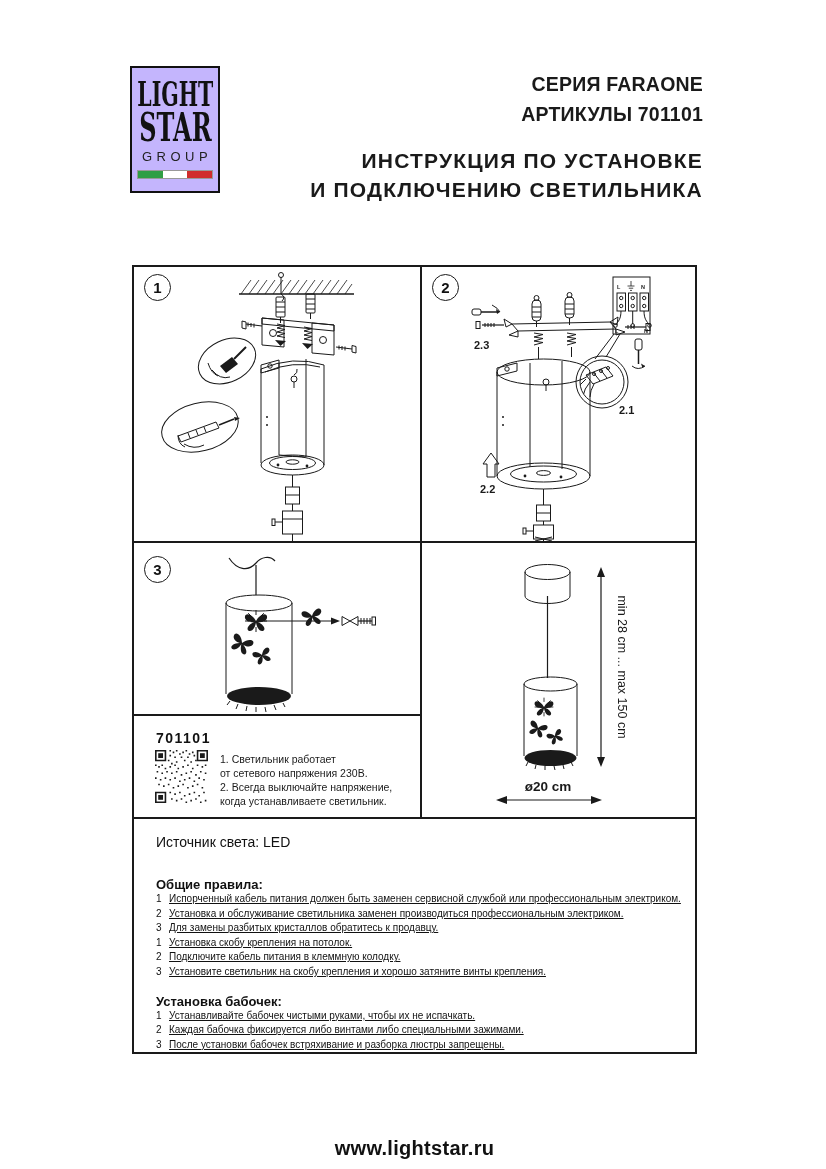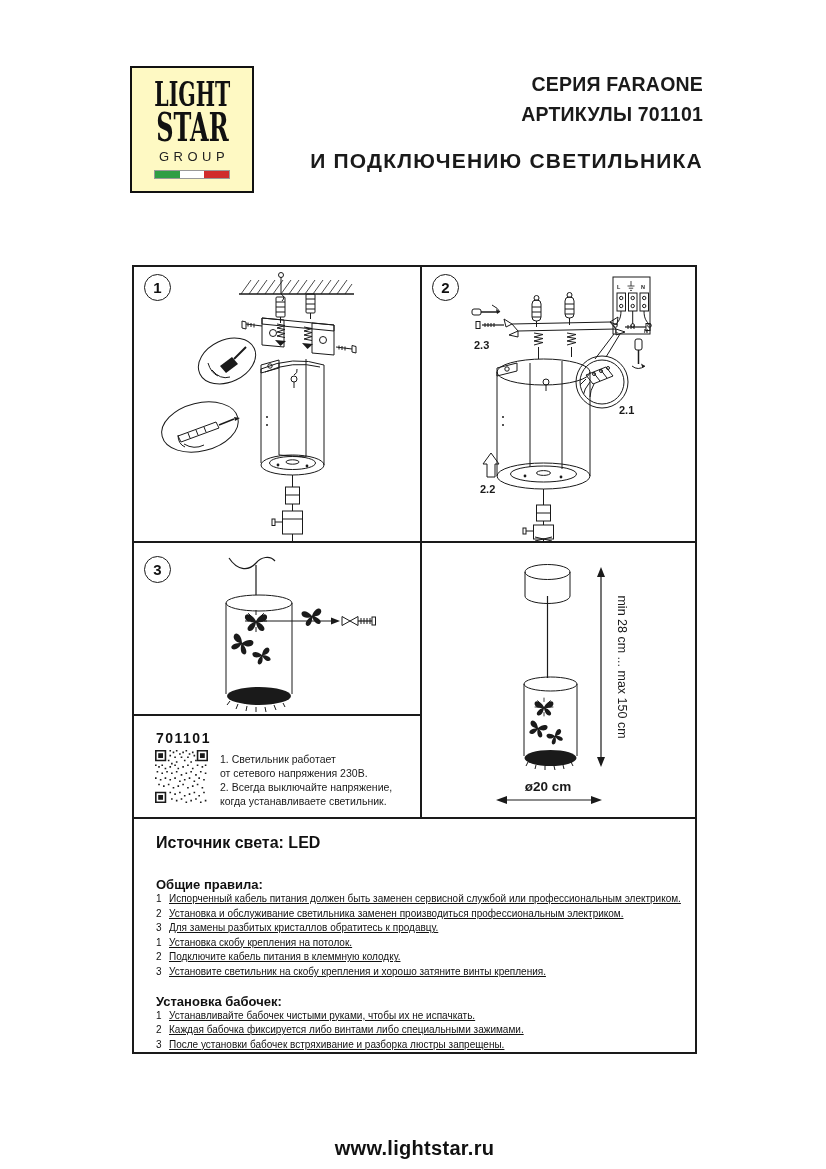--- a/index.html
+++ b/index.html
@@ -3,23 +3,23 @@
 <meta charset="utf-8">
 <style>
   * { margin:0; padding:0; box-sizing:border-box; }
   html,body { background:#fff; }
   .page {
     position:relative; width:826px; height:1169px; background:#fff;
     font-family:"Liberation Sans", sans-serif; color:#111; overflow:hidden;
   }
   
   .logo-box {
-    position:absolute; left:130px; top:66px; width:124px; height:127px;
+    position:absolute; left:130px; top:66px; width:90px; height:127px;
     border:2px solid #111; display:flex; flex-direction:column;
-    align-items:center; justify-content:center; background:#fef9c3;
+    align-items:center; justify-content:center; background:#c4b5fd;
   }
   .logo-light { font-family:"DejaVu Serif", serif; font-weight:bold; font-size:33px;
     line-height:29px; letter-spacing:0px; transform:scaleX(.62); white-space:nowrap; }
   .logo-star  { font-family:"DejaVu Serif", serif; font-weight:bold; font-size:40px;
     line-height:36px; transform:scaleX(.60); white-space:nowrap; }
   .logo-group { font-size:13px; font-weight:400; letter-spacing:4.5px; line-height:18px;
     margin:3px 0 4px 4px; color:#222; }
   .logo-flag { width:76px; height:9px; border:1px solid #999; display:flex; }
   .logo-flag div { flex:1; height:100%; }
   .flag-green { background:#2f9e44; }
@@ -48,21 +48,21 @@
   .badge {
     position:absolute; width:27px; height:27px; border:1.6px solid #1a1a1a; border-radius:50%;
     display:flex; align-items:center; justify-content:center;
     font-size:15px; font-weight:bold; background:#fff; z-index:2;
   }
   
   .article-code { position:absolute; left:22px; top:14px; font-size:14px; font-weight:bold; letter-spacing:1.5px;text-align:center; }
   .qr { position:absolute; left:21px; top:34px; width:53px; height:53px; }
   .notes { position:absolute; left:86px; top:36px; font-size:10.5px; line-height:14px; color:#1a1a1a; }
   
-  .spec-line { font-size:16px; font-weight:bold; line-height:15px; }
+  .spec-line { font-size:14px; font-weight:normal; line-height:15px; }
   .spec-heading { font-size:13px; font-weight:bold; line-height:15px; margin-top:14px; }
   .spec-item { font-size:10px; line-height:14.6px; display:flex; }
   .spec-item .n { width:13px; flex:0 0 13px; }
   .spec-item .t { flex:1;text-decoration:underline; }
   .gap1 { height:13px; }
   
   .footer {
     position:absolute; left:132px; top:1094px; width:565px; text-align:center;
     font-size:20px; font-weight:bold; letter-spacing:.3px;margin-top:43px;
   }
@@ -87,20 +87,21 @@
     <div class="logo-flag">
       <div class="flag-green"></div>
       <div class="flag-white"></div>
       <div class="flag-red"></div>
     </div>
   </div>
 
   <div class="titles">
     <div class="t1">СЕРИЯ FARAONE</div>
     <div class="t1">АРТИКУЛЫ 701101</div>
+    <div class="t2">ИНСТРУКЦИЯ ПО УСТАНОВКЕ</div>
     <div class="t2">И ПОДКЛЮЧЕНИЮ СВЕТИЛЬНИКА</div>
   </div>
 
   <div class="grid">
 
     <div class="panel p1">
       <div class="badge" style="left:10px;top:7px;">1</div>
       <svg class="draw" width="286" height="274" viewBox="0 0 286 274">
         <defs>
           <path id="bfly" d="M0,0 C-4,-8 -12,-9 -11,-3 C-10,1 -4,2 -0.5,0.5 C-6,2 -11,8 -7,10 C-3,11 -0.5,5 0,1.5 C0.5,5 3,11 7,10 C11,8 6,2 0.5,0.5 C4,2 10,1 11,-3 C12,-9 4,-8 0,0 Z"></path>

